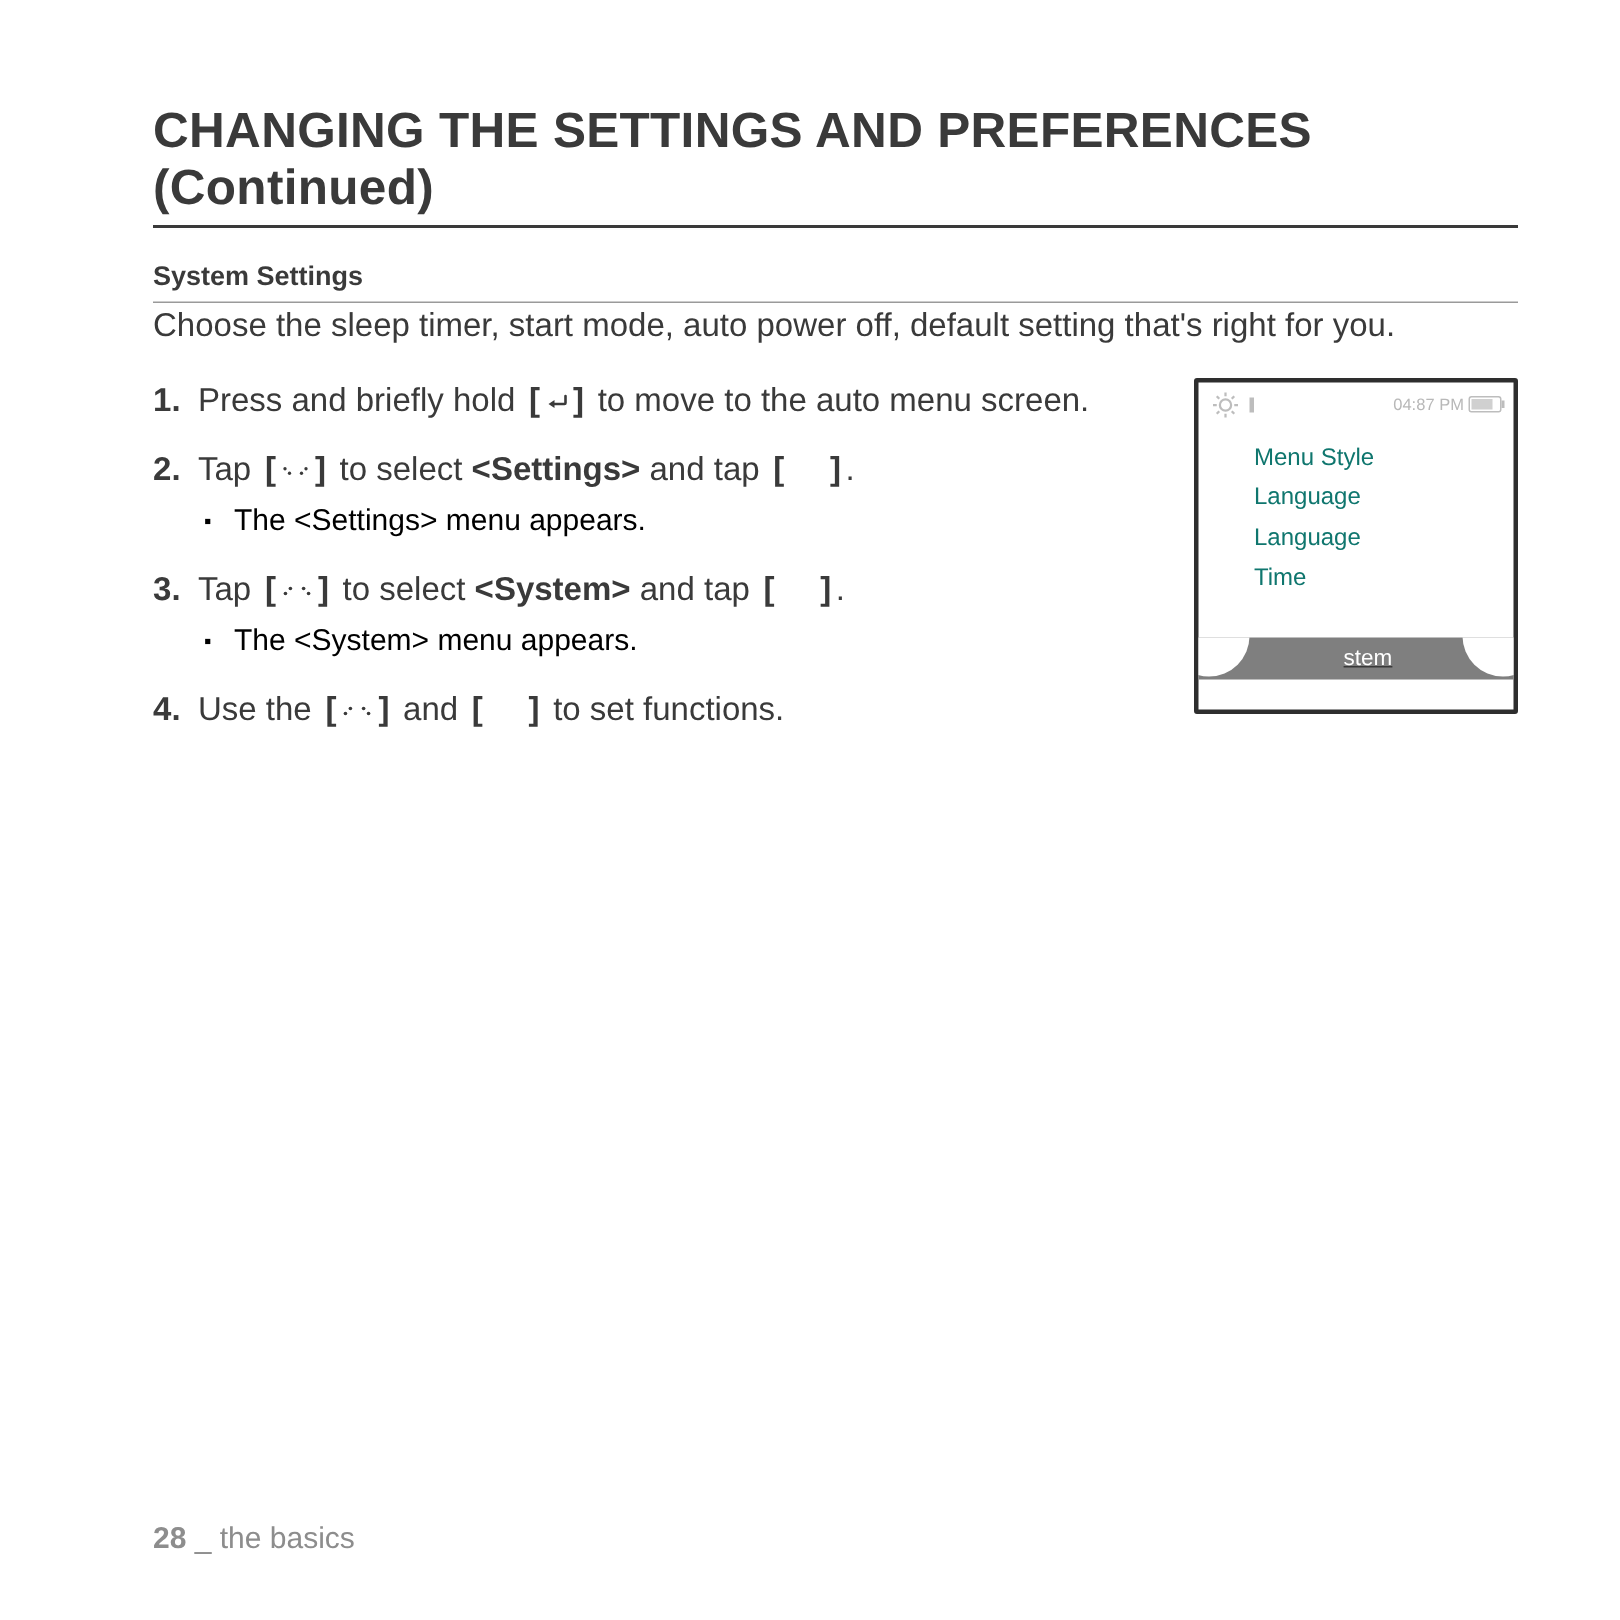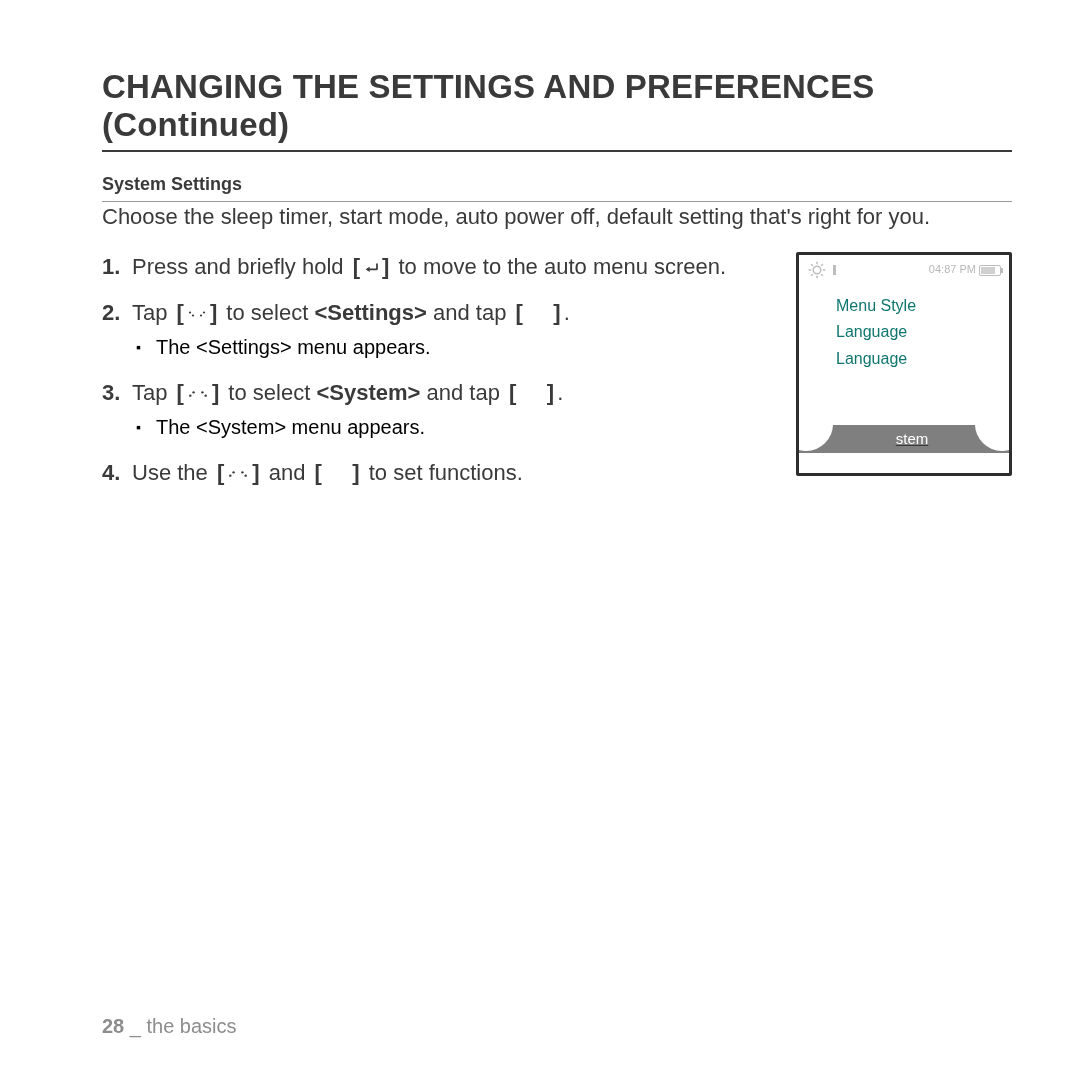--- a/index.html
+++ b/index.html
@@ -237,20 +237,21 @@
         </span>
         <span>
           <span data-bind="device.time">04:87 PM</span>
           <span class="battery"><span class="fill"></span></span>
         </span>
       </div>
       <div class="device-list">
         <div class="device-item" data-bind="device.items.0">Menu Style</div>
         <div class="device-item" data-bind="device.items.2">Language</div>
         <div class="device-item" data-bind="device.items.3">Language</div>
+        <div class="device-item" data-bind="device.items.4">Time</div>
       </div>
       <div class="selband">
         <span class="half-left"></span>
         <span class="label" data-bind="device.selected_fragment">stem</span>
         <span class="half-right"></span>
       </div>
     </div>
   </div>
 
   <div class="footer">

